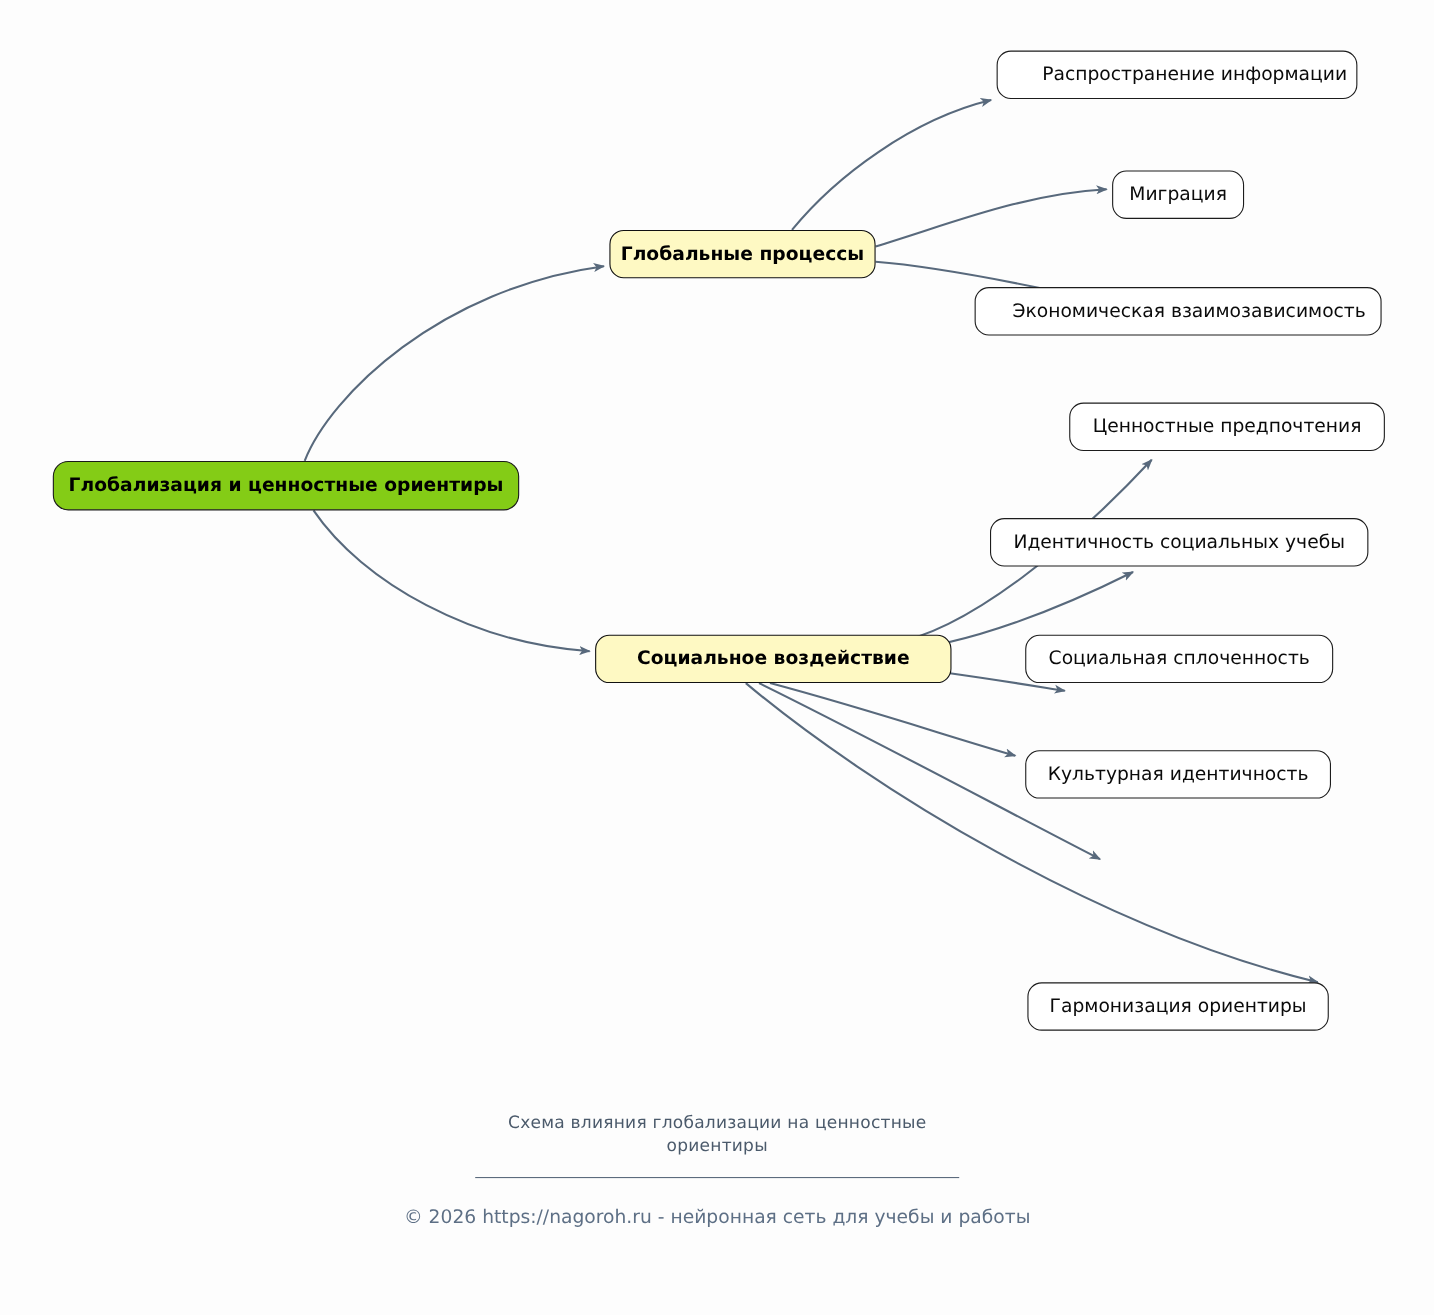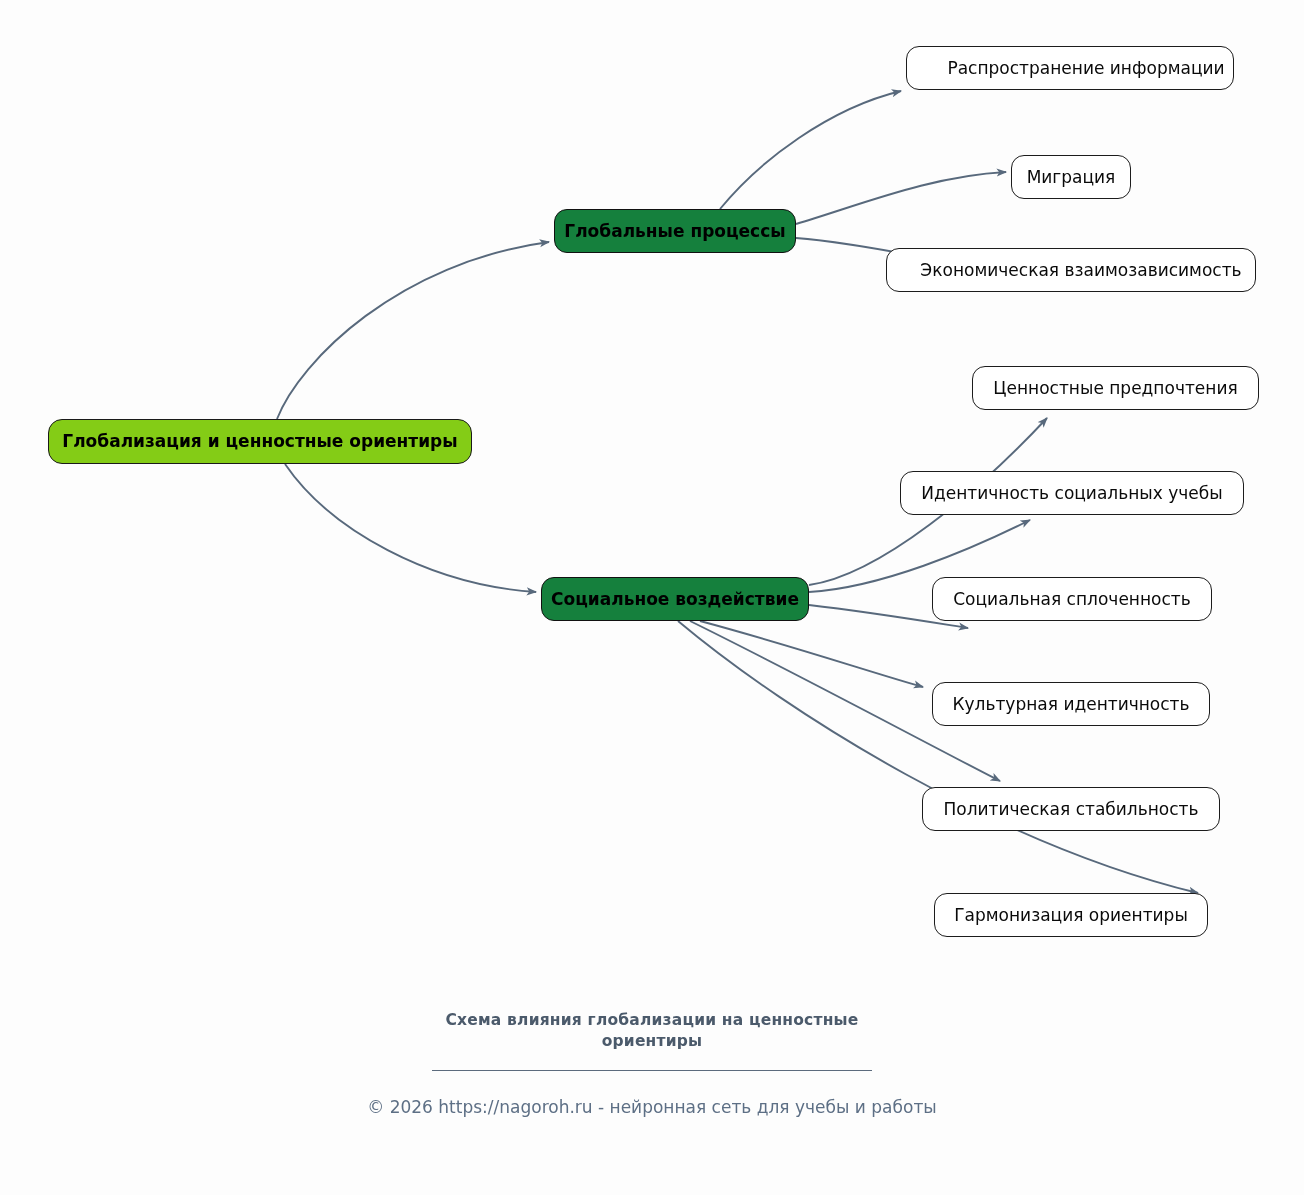--- a/index.html
+++ b/index.html
@@ -54,21 +54,21 @@
     background: #84cc16;
     border: 1.6px solid #1a1a1a;
     color: #000000;
     font-size: 17px;
     font-weight: 600;
     border-radius: 14px;
   }
 
   
   .node.branch {
-    background: #15803d;
+    background: #fef9c3;
     border: 1.6px solid #111111;
     color: #000000;
     font-size: 17px;
     font-weight: 600;
     border-radius: 13px;
   }
 
   
   .node.leaf {
     background: #ffffff;
@@ -83,21 +83,21 @@
   #footer {
     position: absolute;
     left: 0;
     top: 1010px;
     width: 1304px;
     text-align: center;
   }
 
   #footer-title {
     font-size: 15.5px;
-    font-weight: bold;
+    font-weight: normal;
     color: #4b5a6b;
     line-height: 1.35;
     letter-spacing: 0.2px;
     width: 560px;
     margin: 0 auto;
   }
 
   #footer-divider {
     width: 440px;
     height: 0;
@@ -151,55 +151,52 @@
   </svg>
 
   <div class="node root" style="left:48px; top:419px; width:424px; height:45px;">
     <span class="node-label">Глобализация и ценностные ориентиры</span>
   </div>
 
   <div class="node branch" style="left:554px; top:209px; width:242px; height:44px;">
     <span class="node-label">Глобальные процессы</span>
   </div>
 
-  <div class="node branch" style="left:541px; top:577px; width:268px; height:44px;">
+  <div class="node branch" style="left:541px; top:577px; width:324px; height:44px;">
     <span class="node-label">Социальное воздействие</span>
   </div>
 
   <div class="node leaf" style="left:906px; top:46px; width:328px; height:44px;padding-left:32px;">
     <span class="node-label">Распространение информации</span>
   </div>
 
   <div class="node leaf" style="left:1011px; top:155px; width:120px; height:44px;">
     <span class="node-label">Миграция</span>
   </div>
 
-  <div class="node leaf" style="left:886px; top:248px; width:370px; height:44px;padding-left:20px;">
+  <div class="node leaf" style="left:886px; top:261px; width:370px; height:44px;padding-left:20px;">
     <span class="node-label">Экономическая взаимозависимость</span>
   </div>
 
   <div class="node leaf" style="left:928px; top:366px; width:287px; height:44px;margin-left:44px;">
     <span class="node-label">Ценностные предпочтения</span>
   </div>
 
   <div class="node leaf" style="left:900px; top:471px; width:344px; height:44px;">
     <span class="node-label">Идентичность социальных учебы</span>
   </div>
 
   <div class="node leaf" style="left:932px; top:577px; width:280px; height:44px;">
     <span class="node-label">Социальная сплоченность</span>
   </div>
 
   <div class="node leaf" style="left:932px; top:682px; width:278px; height:44px;">
     <span class="node-label">Культурная идентичность</span>
   </div>
 
-  <div class="node leaf" style="left:922px; top:787px; width:298px; height:44px;">
-    <span class="node-label">Политическая стабильность</span>
-  </div>
 
   <div class="node leaf" style="left:934px; top:893px; width:274px; height:44px;">
     <span class="node-label">Гармонизация ориентиры</span>
   </div>
 
   <div id="footer">
     <div id="footer-title">
       <span>Схема влияния глобализации на ценностные</span><br>
       <span>ориентиры</span>
     </div>

